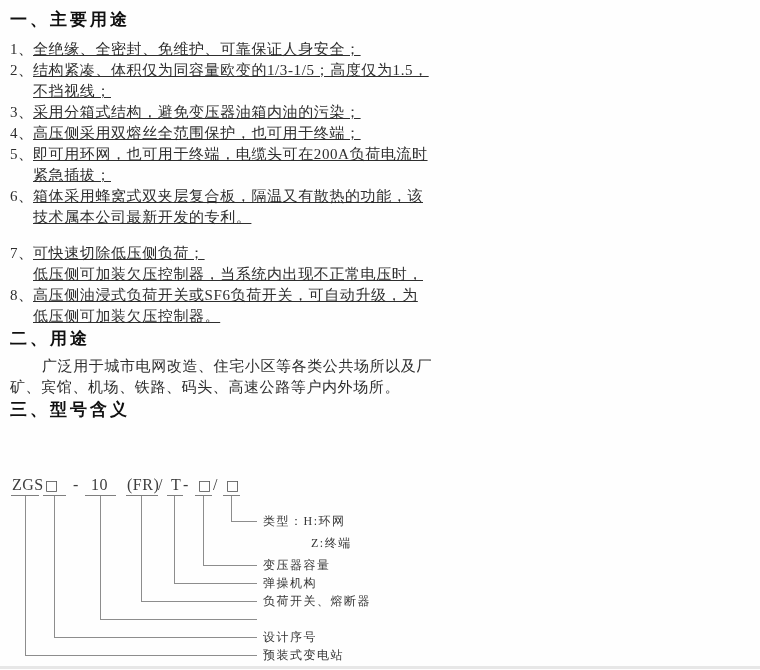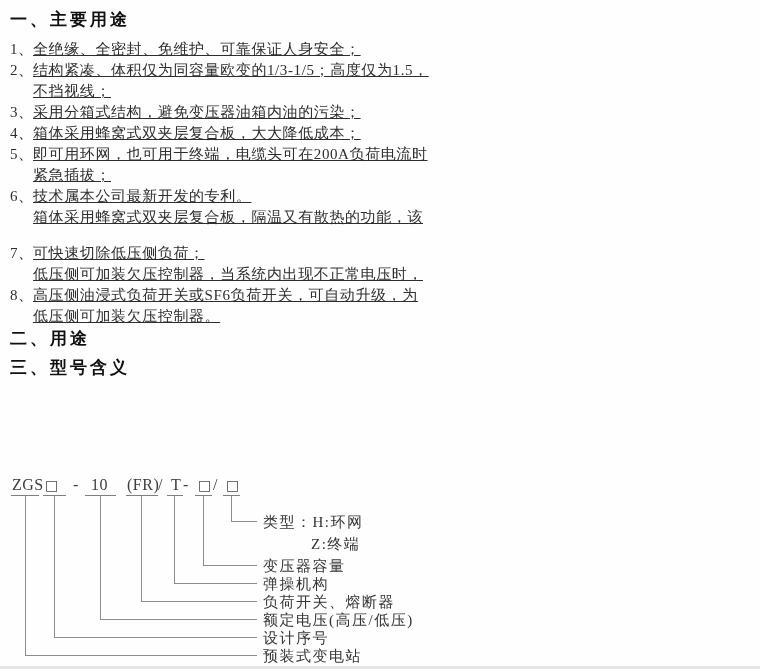--- a/index.html
+++ b/index.html
@@ -37,21 +37,21 @@
     font-size:16px;color:#3d3d3d;letter-spacing:0.5px;
     font-family:"Liberation Serif","DejaVu Serif",serif;
     text-align:right;
   }
   .mbox{font-family:"DejaVu Sans",sans-serif;font-size:14px;top:477px;color:#4a4a4a;}
   .ul{position:absolute;top:495px;height:1px;background:#7f7f7f;}
   .vl{position:absolute;top:496px;width:1px;background:#8d8d8d;}
   .hl{position:absolute;height:1px;background:#8d8d8d;}
   .dlabel{
     position:absolute;left:263px;
-    font-size:15px;color:#353535;letter-spacing:1.5px;
+    font-size:12px;color:#353535;letter-spacing:1.5px;
     white-space:nowrap;
   }
   .bottom-band{position:absolute;left:0;top:666px;width:760px;height:3px;background:#e7e7e7;}
 </style>
 </head>
 <body>
 
 <div class="page">
 
   <div class="content">
@@ -74,55 +74,57 @@
       </div>
       <div class="item">
         <span class="num">3、</span>
         <div class="txt">
             <div>采用分箱式结构，避免变压器油箱内油的污染；</div>
           </div>
       </div>
       <div class="item">
         <span class="num">4、</span>
         <div class="txt">
-            <div>箱体采用蜂窝式双夹层复合板，大大降低成本；</div>
+            <div>高压侧采用双熔丝全范围保护，也可用于终端；</div>
           </div>
       </div>
       <div class="item">
         <span class="num">5、</span>
         <div class="txt">
           <div>即可用环网，也可用于终端，电缆头可在200A负荷电流时</div>
           <div>紧急插拔；</div>
         </div>
       </div>
       <div class="item">
         <span class="num">6、</span>
         <div class="txt">
+          <div>箱体采用蜂窝式双夹层复合板，隔温又有散热的功能，该</div>
           <div>技术属本公司最新开发的专利。</div>
-          <div>箱体采用蜂窝式双夹层复合板，隔温又有散热的功能，该</div>
         </div>
       </div>
       <div class="item gap-before">
         <span class="num">7、</span>
         <div class="txt">
           <div>可快速切除低压侧负荷；</div>
           <div>低压侧可加装欠压控制器，当系统内出现不正常电压时，</div>
         </div>
       </div>
       <div class="item">
         <span class="num">8、</span>
         <div class="txt">
           <div>高压侧油浸式负荷开关或SF6负荷开关，可自动升级，为</div>
           <div>低压侧可加装欠压控制器。</div>
         </div>
       </div>
     </div>
 
     <h2 class="sec-title sec2-title">二、用途</h2>
     <div class="para">
+      <div class="ln1">广泛用于城市电网改造、住宅小区等各类公共场所以及厂</div>
+      <div>矿、宾馆、机场、铁路、码头、高速公路等户内外场所。</div>
     </div>
 
     <h2 class="sec-title sec3-title">三、型号含义</h2>
   </div>
 
   <div class="diagram">
 
     <span class="mpart" style="left:12px">ZGS</span>
     <span class="mpart mbox" style="left:45px">□</span>
     <span class="mpart" style="left:73px">-</span>
@@ -157,19 +159,18 @@
     <div class="hl" style="top:601px;left:141px;width:116px"></div>
     <div class="hl" style="top:619px;left:100px;width:157px"></div>
     <div class="hl" style="top:637px;left:54px;width:203px"></div>
     <div class="hl" style="top:655px;left:25px;width:232px"></div>
 
     <span class="dlabel" style="top:513px">类型：H:环网</span>
     <span class="dlabel" style="top:535px;left:311px">Z:终端</span>
     <span class="dlabel" style="top:557px">变压器容量</span>
     <span class="dlabel" style="top:575px">弹操机构</span>
     <span class="dlabel" style="top:593px">负荷开关、熔断器</span>
-    <span class="dlabel" style="top:611px">额定电压(高压/低压)</span>
     <span class="dlabel" style="top:629px">设计序号</span>
     <span class="dlabel" style="top:647px">预装式变电站</span>
   </div>
 
   <div class="bottom-band"></div>
 </div>
 
 </body></html>

